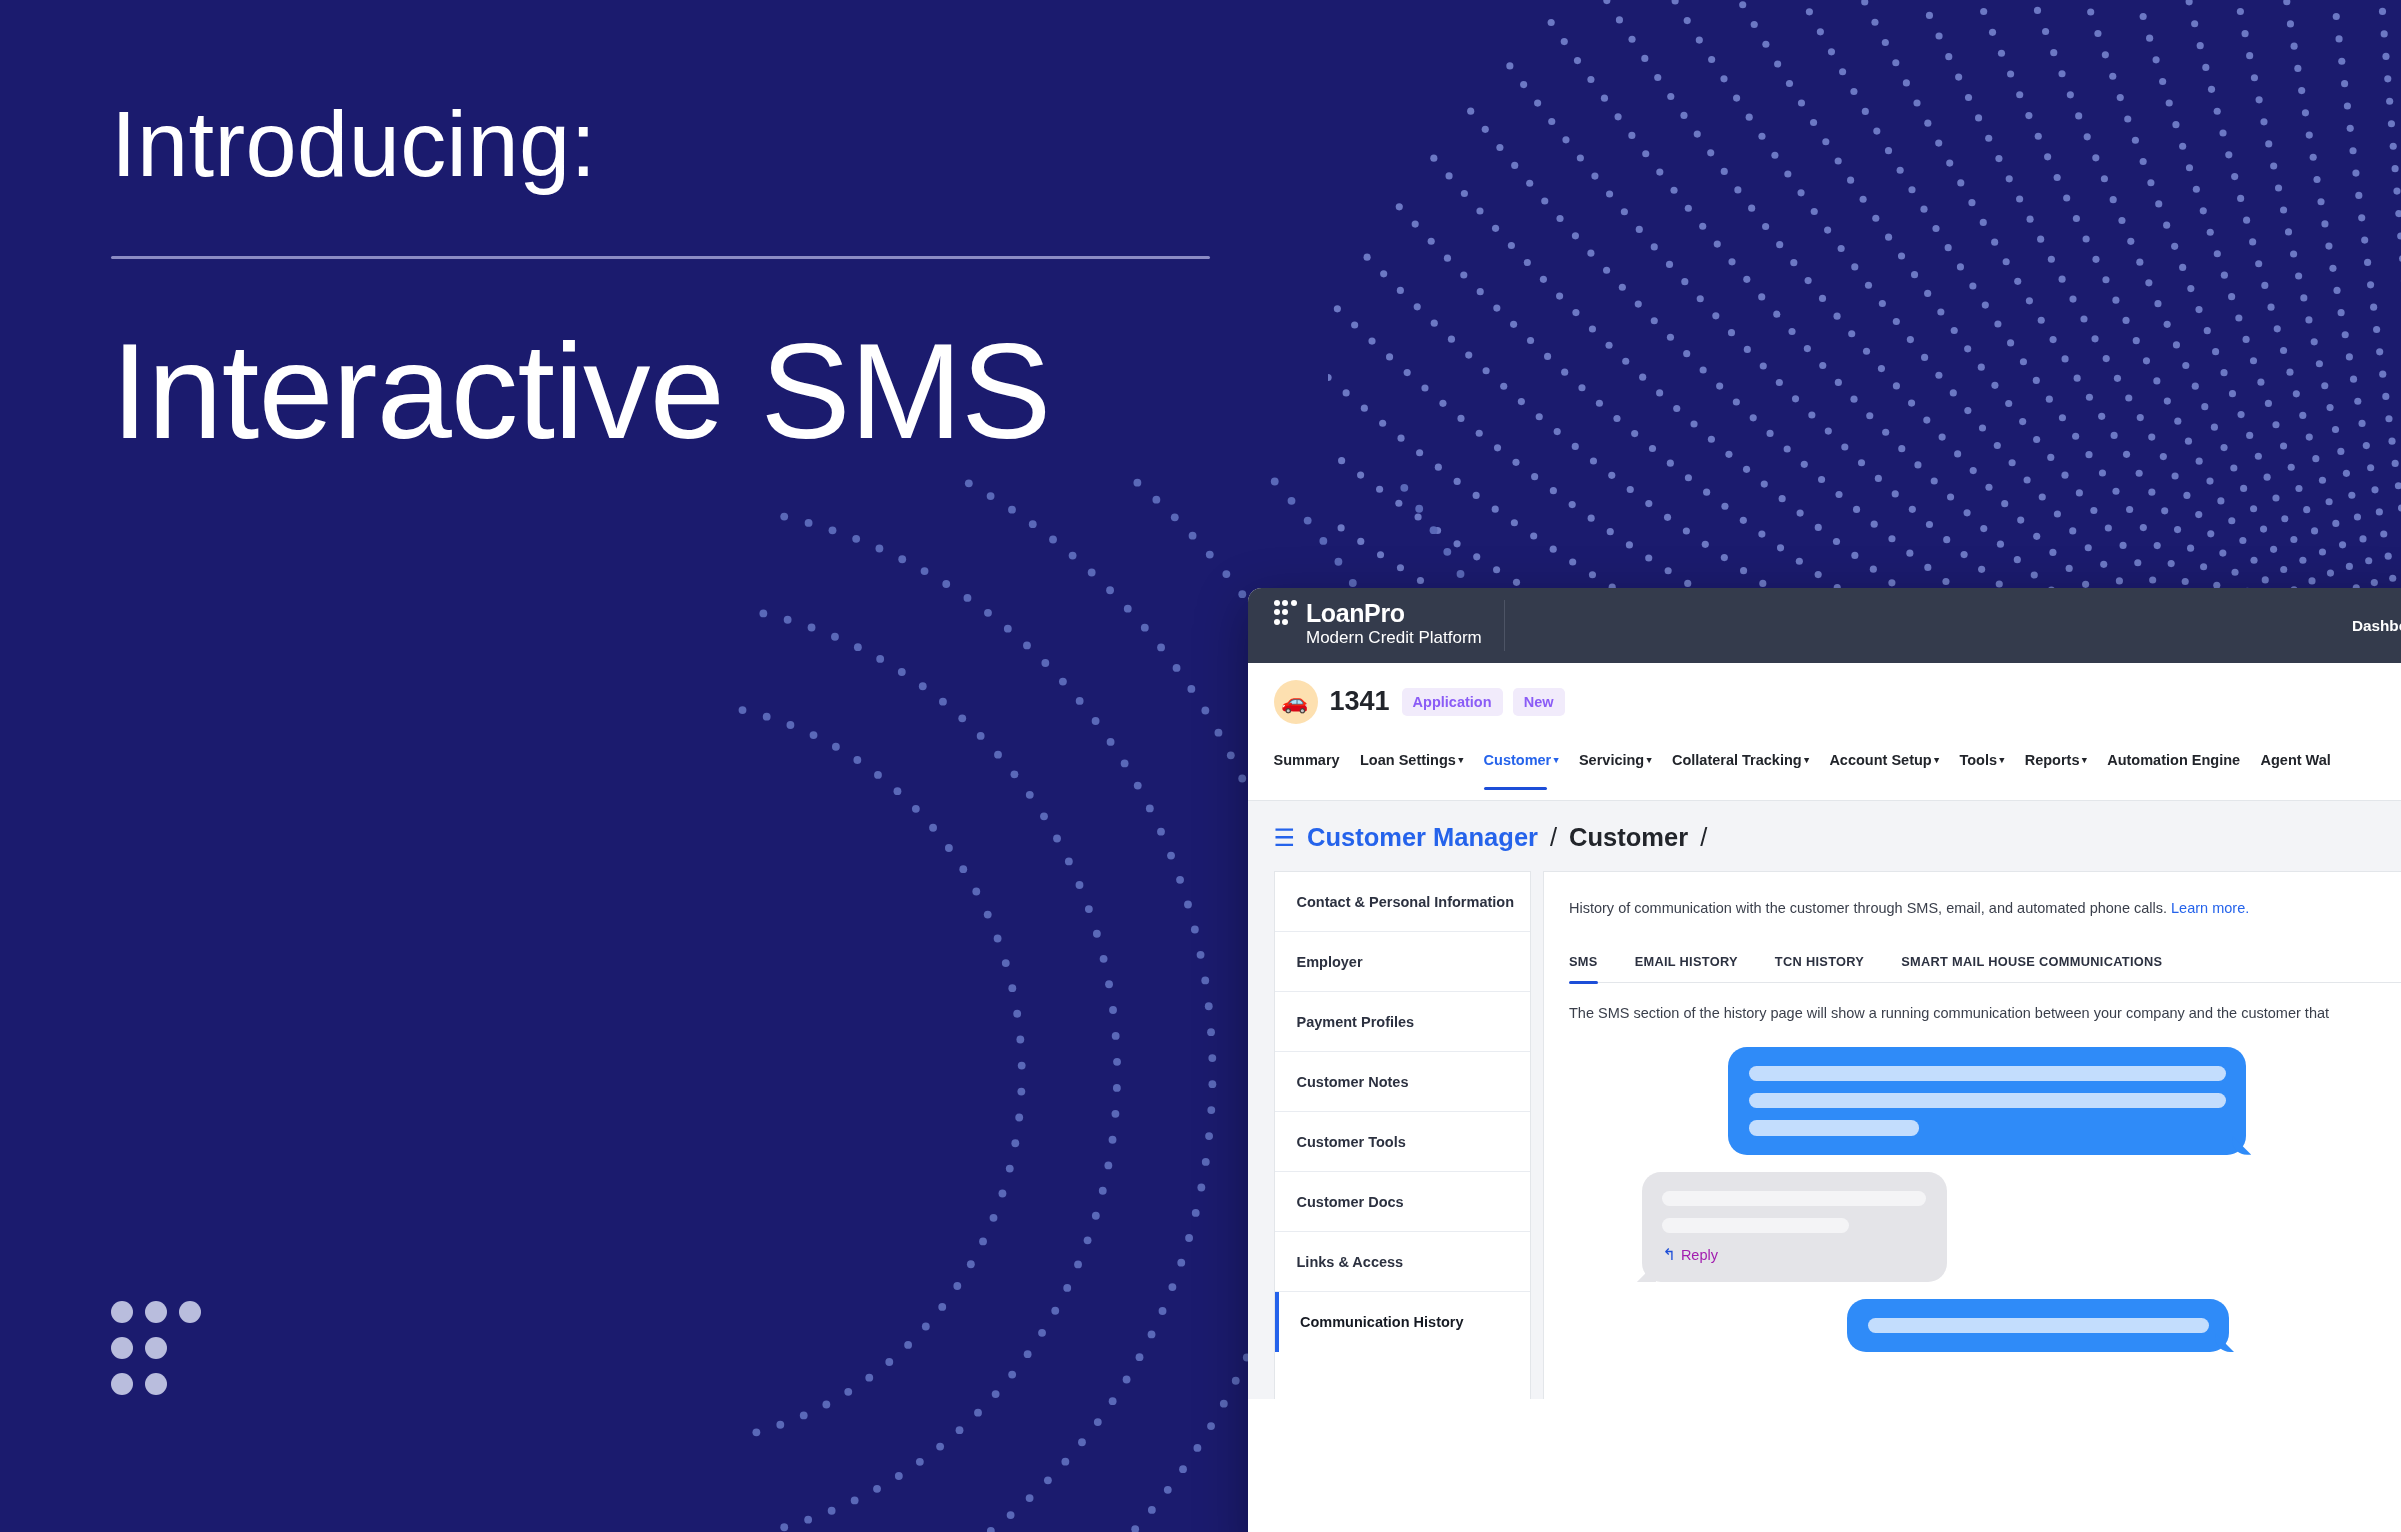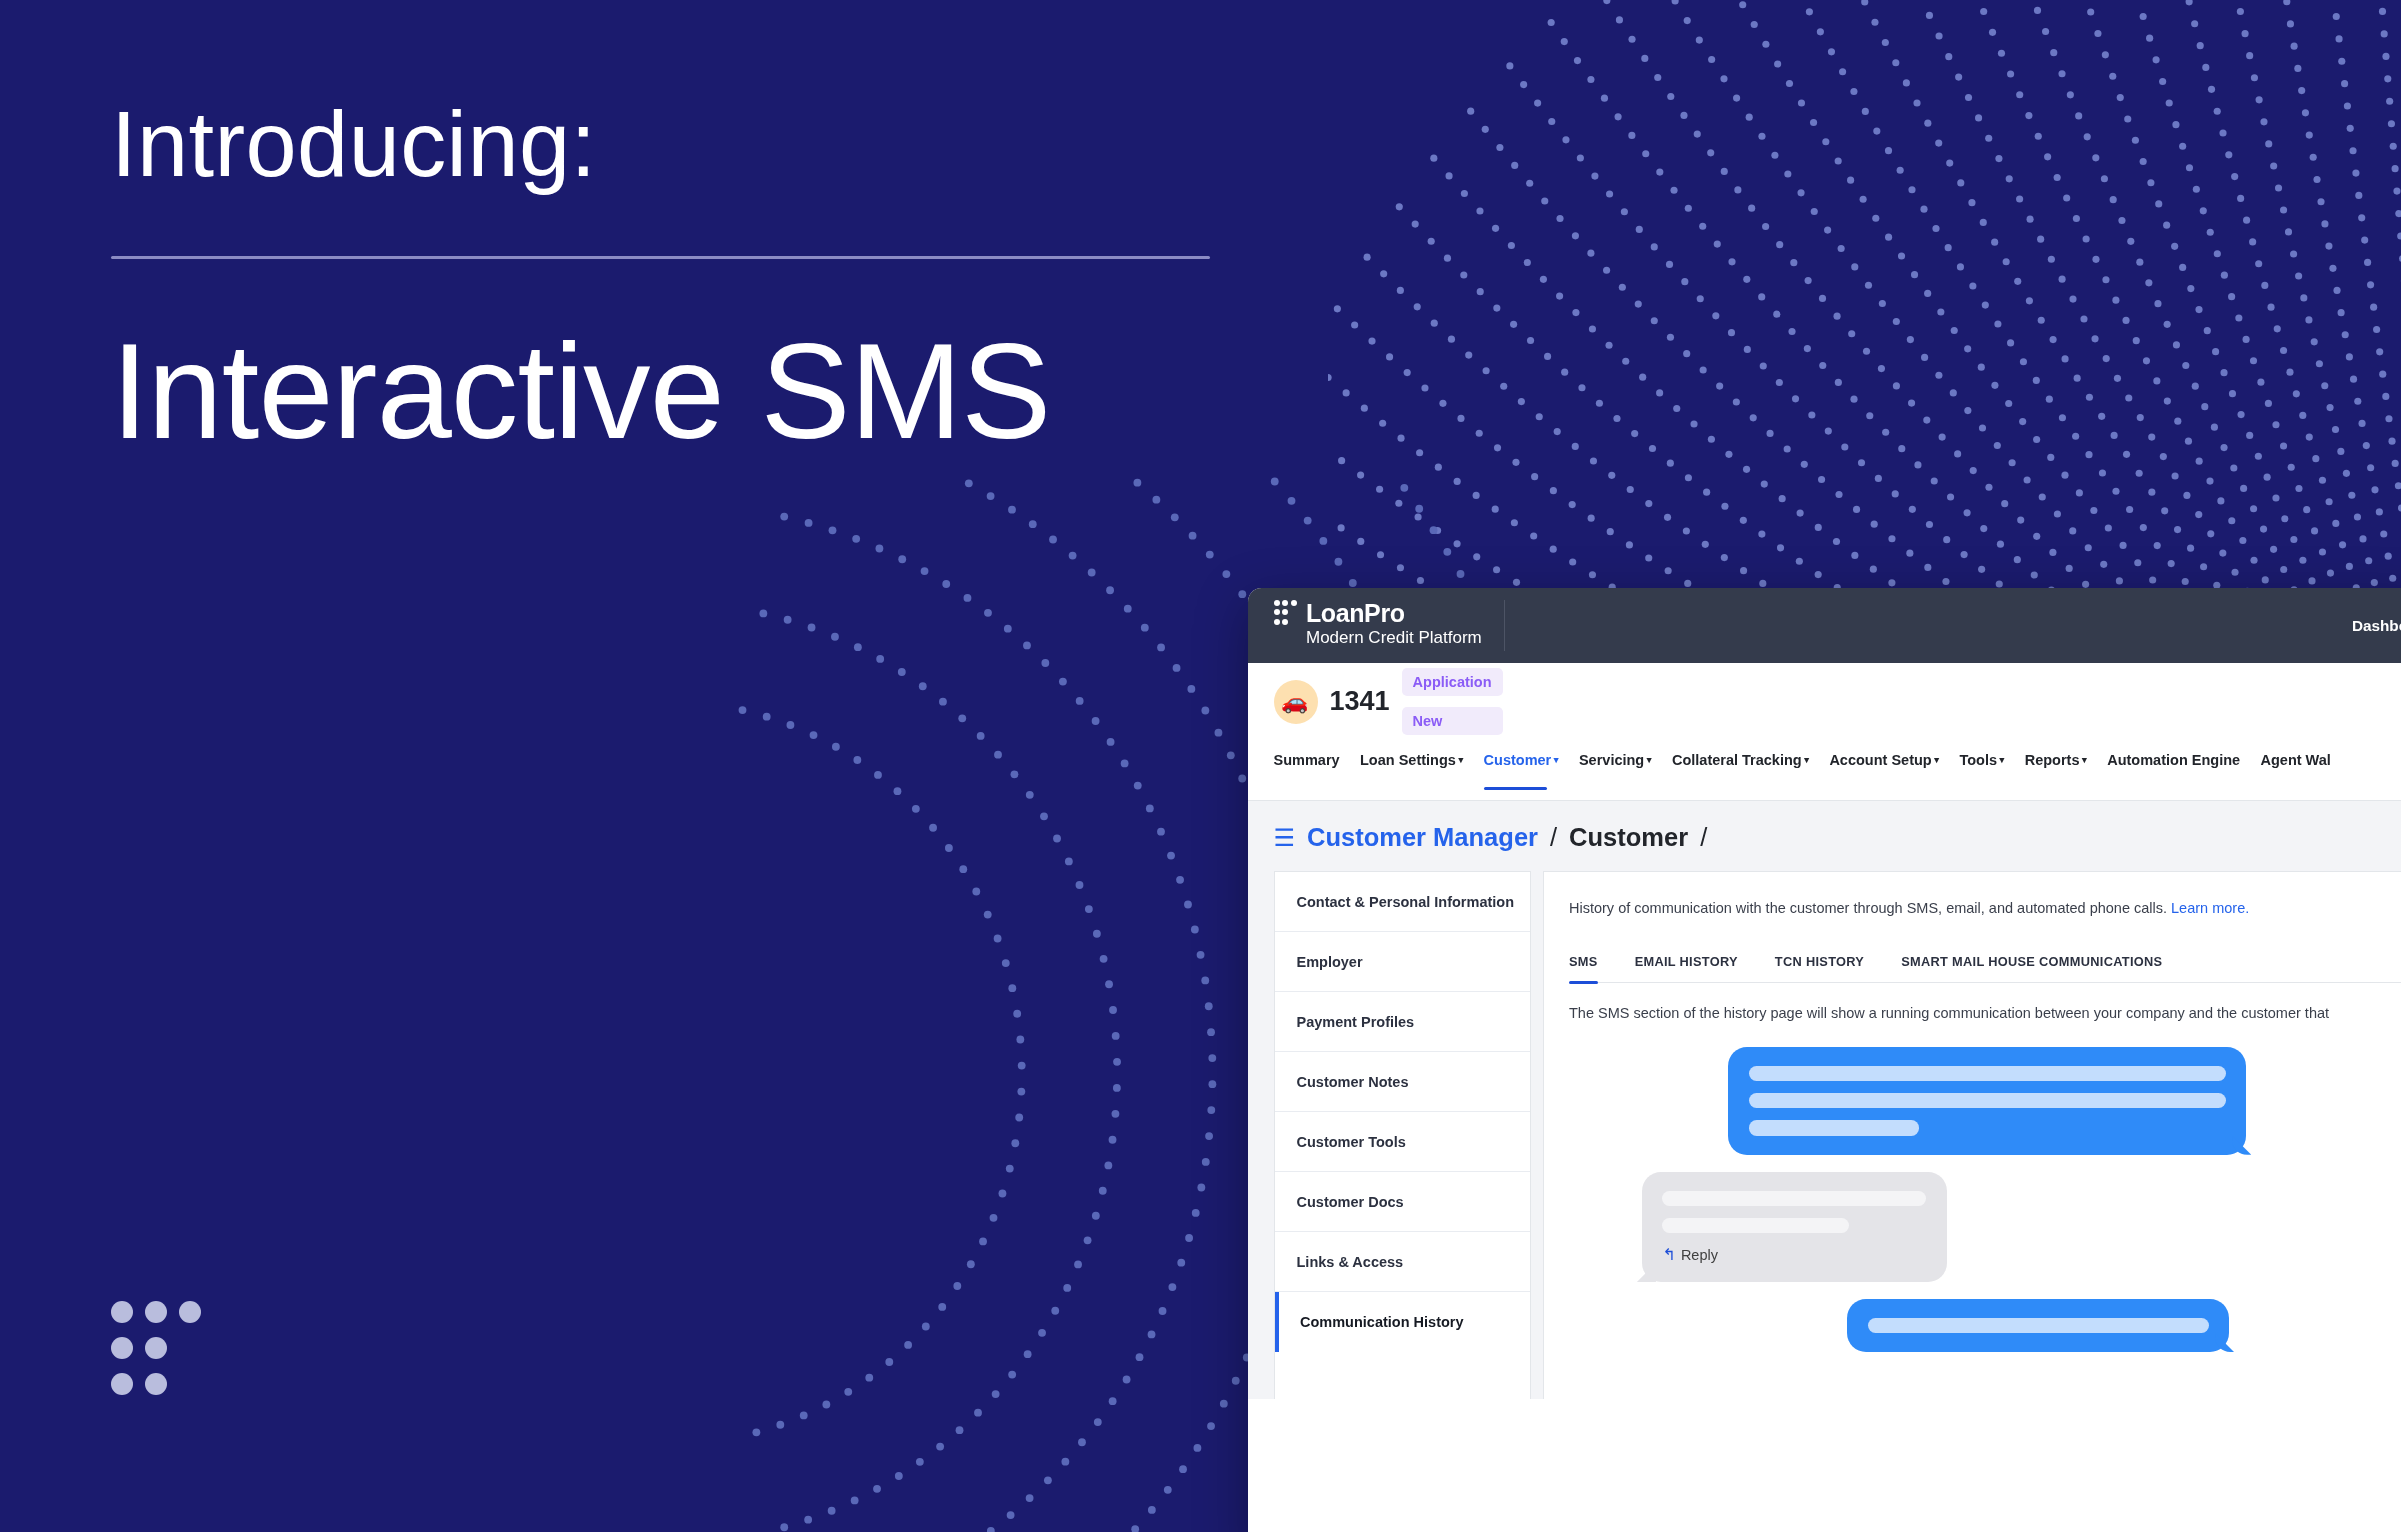--- a/index.html
+++ b/index.html
@@ -233,21 +233,21 @@
     content:""; position:absolute; left: -5.1px; bottom: 0; width: 19px; height: 19px;
     background: #e4e4e8;
     clip-path: polygon(100% 0, 100% 100%, 0 100%);
   }
   .ln { height: 15.3px; border-radius: 7.7px; margin-bottom: 12px; }
   .ln:last-child { margin-bottom: 0; }
   .bubble.blue .ln { background: #c3ddfd; }
   .bubble.gray .ln { background: #f4f4f6; }
 
   #reply-row { display:flex; align-items: center; gap: 5.1px; margin-top: 13.6px; }
-  #reply-label { color: #404040; font-size: 14.5px; }
+  #reply-label { color: #a21caf; font-size: 14.5px; }
   #reply-icon { color: #1d4ed8; font-size: 16px; line-height: 1; }
 </style>
 </head>
 <body>
 
 <div id="stage">
 
   <svg id="fan-dots" class="dots-layer" viewBox="0 0 1400 1100">
       <circle cx="1240.1" cy="1086.7" r="4.2" fill="#6c78c4"></circle>
       <circle cx="1213.1" cy="1085.0" r="4.2" fill="#6c78c4"></circle>
@@ -1878,21 +1878,21 @@
           <div id="brand-name">LoanPro</div>
           <div id="brand-tag">Modern Credit Platform</div>
         </div>
       </div>
       <div id="topbar-right">Dashbo</div>
     </div>
 
     <div id="acct-header">
       <div id="acct-avatar">🚗</div>
       <div id="acct-id">1341</div>
-      <div id="acct-badges" style="display:flex;gap:10.2px;flex-direction:column;">
+      <div id="acct-badges" style="display:flex;gap:10.2px;">
           <span class="badge">Application</span>
           <span class="badge">New</span>
         </div>
     </div>
 
     <div id="app-nav">
         <div class="nav-item"><span>Summary</span></div>
         <div class="nav-item"><span>Loan Settings</span><span class="caret">▾</span></div>
         <div class="nav-item active"><span>Customer</span><span class="caret">▾</span></div>
         <div class="nav-item"><span>Servicing</span><span class="caret">▾</span></div>

